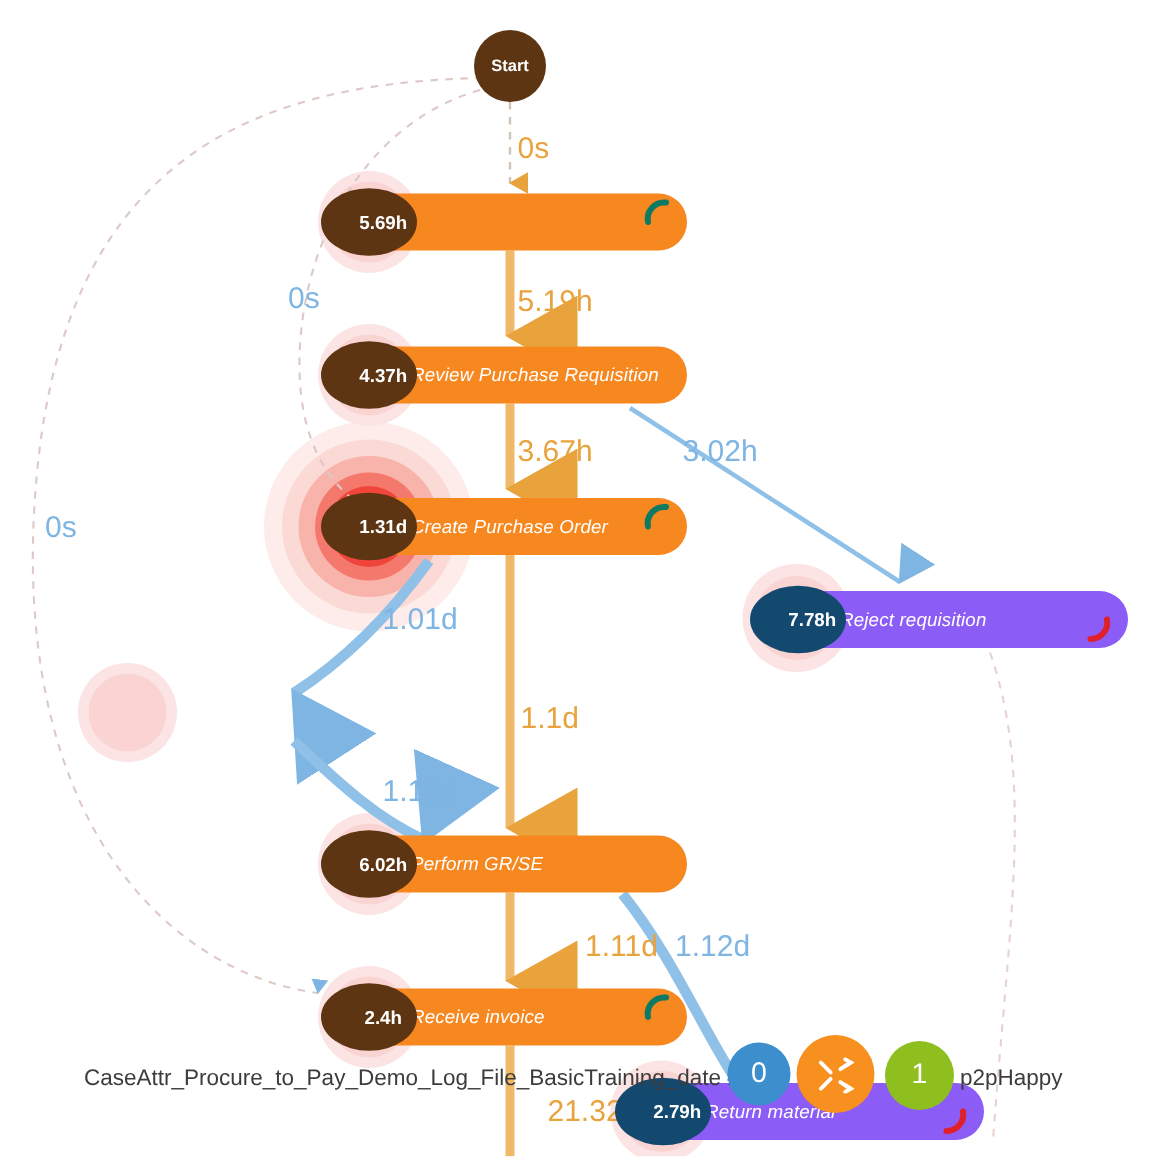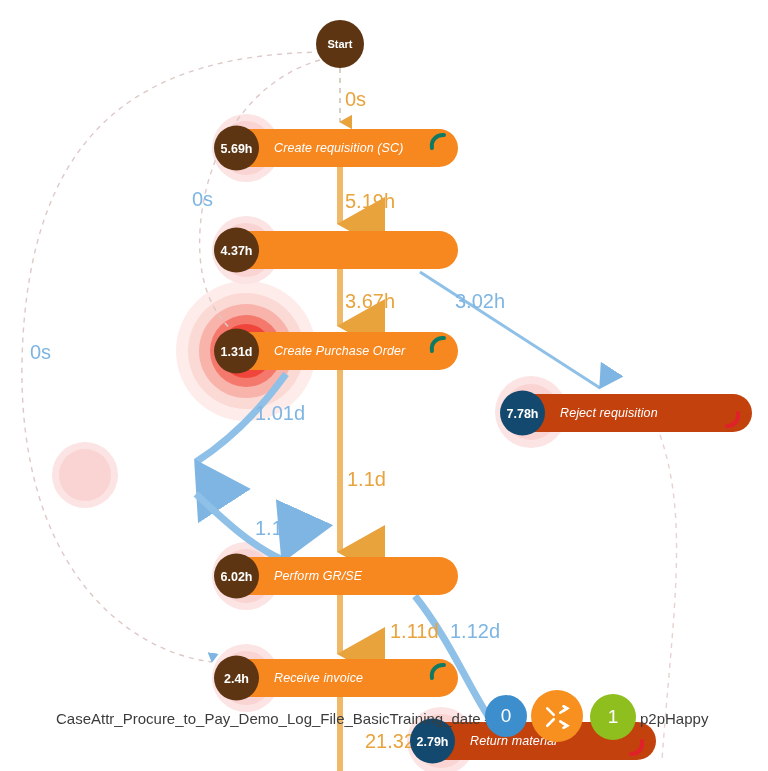--- a/index.html
+++ b/index.html
@@ -28,21 +28,21 @@
   .node {
     position: absolute;
     height: 38px;
     border-radius: 19px;
     display: flex;
     align-items: center;
     box-sizing: border-box;
     z-index: 5;
   }
   .node.orange { background: #f7871f; }
-  .node.blue   { background: #c2410c; align-items: center; }
+  .node.blue   { background: #8b5cf6; align-items: center; }
   .node-label {
     font-style: italic;
     font-size: 12.5px;
     color: #ffffff;
     white-space: nowrap;
     padding-left: 52px;
     letter-spacing: .1px;
   }
   .badge {
     position: absolute;
@@ -52,20 +52,21 @@
     width: 45px;
     height: 45px;
     border-radius: 50%;
     display: flex;
     align-items: center;
     justify-content: center;
     font-size: 12.5px;
     font-weight: bold;
     color: #ffffff;
     z-index: 3;
+    padding-left: 19px;
   }
   .badge.brown { background: #5d3512; }
   .badge.navy  { background: #14496f; }
   
   .arc-marker {
     position: absolute;
     width: 20px;
     height: 20px;
     z-index: 6;
   }
@@ -197,28 +198,28 @@
   <div class="edge-label orange" style="left:344px; top:730px;margin-left:21px;">21.32h</div>
   <div class="edge-label blue" style="left:192px; top:188px;">0s</div>
   <div class="edge-label blue" style="left:30px; top:341px;">0s</div>
 
   <div id="start-node" style="left:316px; top:20px;">
     <span>Start</span>
   </div>
 
   <div class="node orange" style="left:222px; top:129px; width:236px;">
     <div class="badge brown">5.69h</div>
-    <div class="node-label">Create requisition (SC)</div>
     <svg class="arc-marker arc-green" viewBox="0 0 20 20">
       <path d="M4 17 A 11 11 0 0 1 16 4" fill="none" stroke="#0f7a63" stroke-width="4" stroke-linecap="round"></path>
     </svg>
   </div>
 
   <div class="node orange" style="left:222px; top:231px; width:236px;">
     <div class="badge brown">4.37h</div>
+    <div class="node-label">Review Purchase Requisition</div>
   </div>
 
   <div class="node orange" style="left:222px; top:332px; width:236px;">
     <div class="badge brown">1.31d</div>
     <div class="node-label">Create Purchase Order</div>
     <svg class="arc-marker arc-green" viewBox="0 0 20 20">
       <path d="M4 17 A 11 11 0 0 1 16 4" fill="none" stroke="#0f7a63" stroke-width="4" stroke-linecap="round"></path>
     </svg>
   </div>
 

